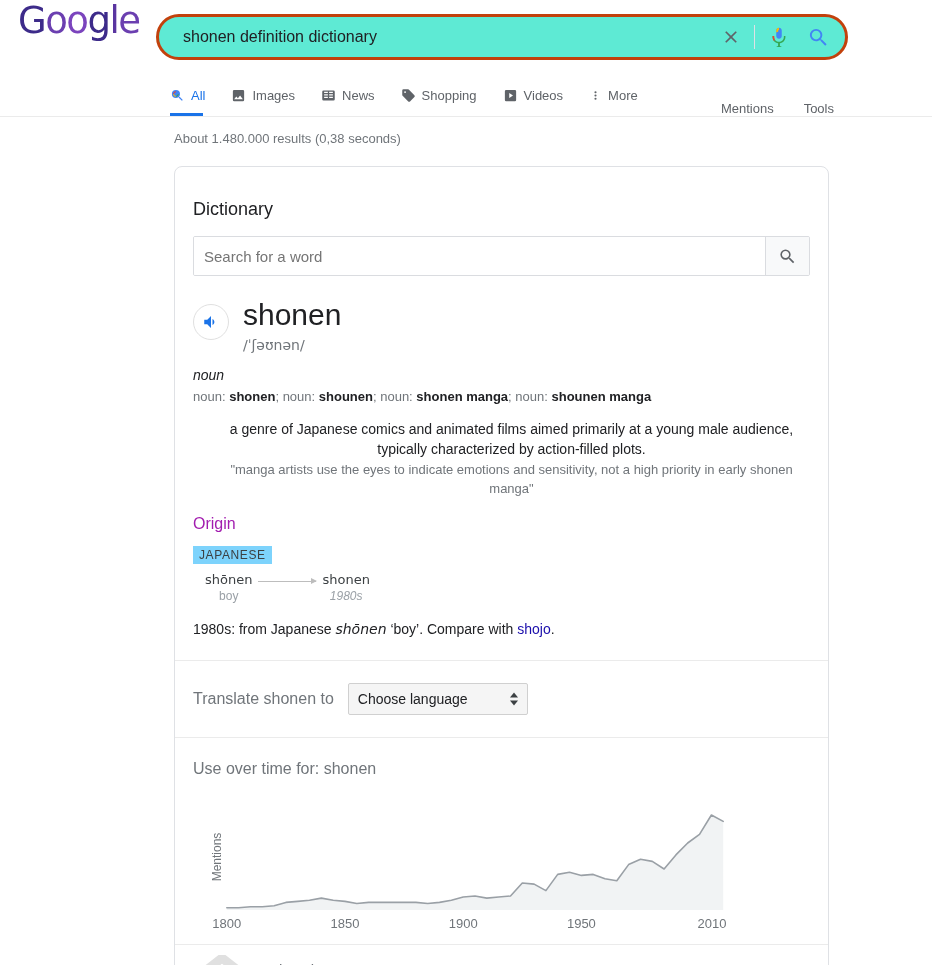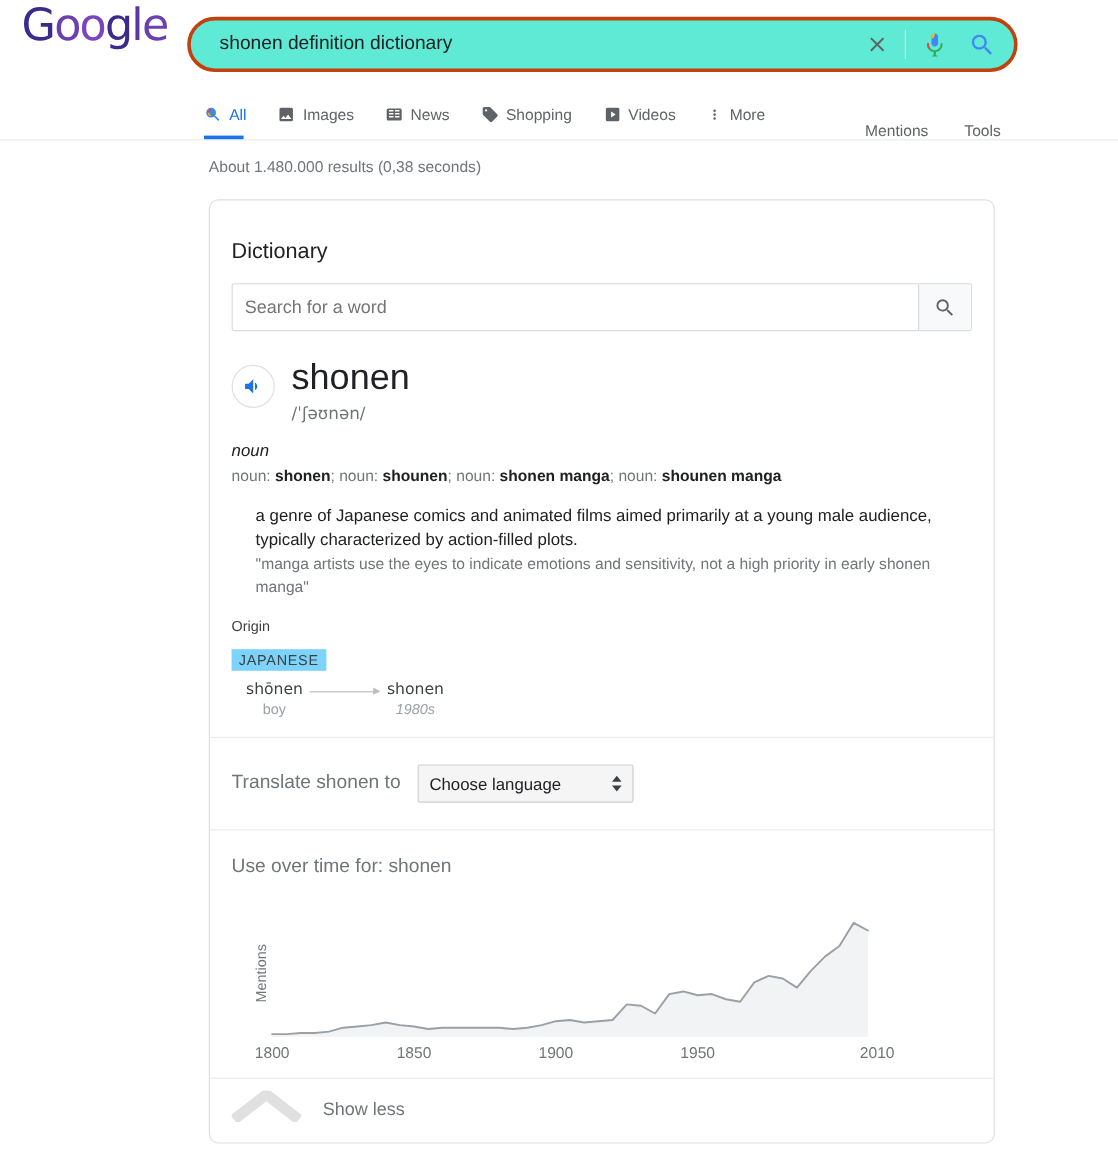--- a/index.html
+++ b/index.html
@@ -196,36 +196,36 @@
     margin-bottom: 4px;
   }
   .forms {
     font-size: 13px;
     color: #70757a;
     margin-bottom: 12px;
     line-height: 1.5;
   }
   .forms b { color: #202124; font-weight: bold; }
 
-  .sense { padding-left: 20px; margin-bottom: 16px; }
+  .sense { padding-left: 20px; margin-bottom: 16px; text-align: center; }
   .sense .def {
     font-size: 14px;
     color: #202124;
     line-height: 1.45;
   }
   .sense .example {
     font-size: 13px;
     color: #70757a;
     line-height: 1.45;
     margin-top: 2px;
   }
 
   .section-label {
-    font-size: 12px;
-    color: #404040;
+    font-size: 16px;
+    color: #a21caf;
     margin-bottom: 12px;
   }
 
   .lang-badge {
     display: inline-block;
     background: #7dd3fc;
     color: #3c4043;
     font-size: 12px;
     letter-spacing: 0.6px;
     padding: 2px 6px;
@@ -508,20 +508,23 @@
           <div class="term">shōnen</div>
           <div class="gloss plain">boy</div>
         </div>
         <div class="etym-arrow"></div>
         <div class="etym-node">
           <div class="term">shonen</div>
           <div class="gloss">1980s</div>
         </div>
       </div>
 
+      <div class="origin-text">
+        <span>1980s: from Japanese </span><i>shōnen</i><span> ‘boy’. Compare with </span><a href="#">shojo</a><span>.</span>
+      </div>
     </div>
 
     <div class="divider"></div>
 
     <div class="translate-row">
       <div class="translate-label">Translate shonen to</div>
       <div class="lang-select">
         <span>Choose language</span>
         <span class="spinner">
           <i class="up"></i>
@@ -539,21 +542,21 @@
         <svg class="chart-svg" id="usage-chart" width="520" height="118" viewBox="0 0 520 118" preserveAspectRatio="none">
           <path id="chart-area" fill="#f1f3f4" d="M11.8 111.8 L23.6 111.8 L35.5 110.8 L47.3 110.8 L59.1 109.7 L70.9 106.4 L82.7 105.4 L94.5 104.3 L106.4 102.1 L118.2 104.3 L130.0 105.4 L141.8 107.5 L153.6 106.4 L165.5 106.4 L177.3 106.4 L189.1 106.4 L200.9 106.4 L212.7 107.5 L224.5 106.4 L236.4 104.3 L248.2 101.0 L260.0 100.0 L271.8 102.1 L283.6 101.0 L295.5 100.0 L307.3 87.0 L319.1 88.1 L330.9 94.6 L342.7 78.4 L354.5 76.2 L366.4 79.4 L378.2 78.4 L390.0 82.7 L401.8 84.8 L413.6 68.6 L425.5 63.2 L437.3 65.4 L449.1 73.0 L460.9 58.9 L472.7 47.0 L484.5 38.4 L496.4 19.0 L508.2 25.4 L508.2 114 L11.8 114 Z"></path>
           <path id="chart-line" fill="none" stroke="#9aa0a6" stroke-width="1.6" stroke-linejoin="round" stroke-linecap="round" d="M11.8 111.8 L23.6 111.8 L35.5 110.8 L47.3 110.8 L59.1 109.7 L70.9 106.4 L82.7 105.4 L94.5 104.3 L106.4 102.1 L118.2 104.3 L130.0 105.4 L141.8 107.5 L153.6 106.4 L165.5 106.4 L177.3 106.4 L189.1 106.4 L200.9 106.4 L212.7 107.5 L224.5 106.4 L236.4 104.3 L248.2 101.0 L260.0 100.0 L271.8 102.1 L283.6 101.0 L295.5 100.0 L307.3 87.0 L319.1 88.1 L330.9 94.6 L342.7 78.4 L354.5 76.2 L366.4 79.4 L378.2 78.4 L390.0 82.7 L401.8 84.8 L413.6 68.6 L425.5 63.2 L437.3 65.4 L449.1 73.0 L460.9 58.9 L472.7 47.0 L484.5 38.4 L496.4 19.0 L508.2 25.4"></path>
         </svg>
       </div>
       <div class="xticks" id="chart-xticks">
           <span style="left: 11.8px;">1800</span>
           <span style="left: 130px;">1850</span>
           <span style="left: 248.2px;">1900</span>
           <span style="left: 366.4px;">1950</span>
-          <span style="left: 516px;">2010</span>
+          <span style="left: 497px;">2010</span>
         </div>
     </div>
 
     <div class="showless">
       <span>
         <svg width="58" height="26" viewBox="0 0 58 26">
           <path d="M2 24 L29 3 L56 24" fill="none" stroke="#e0e0e0" stroke-width="9" stroke-linejoin="miter"></path>
         </svg>
       </span>
       <span class="showless-text">Show less</span>

